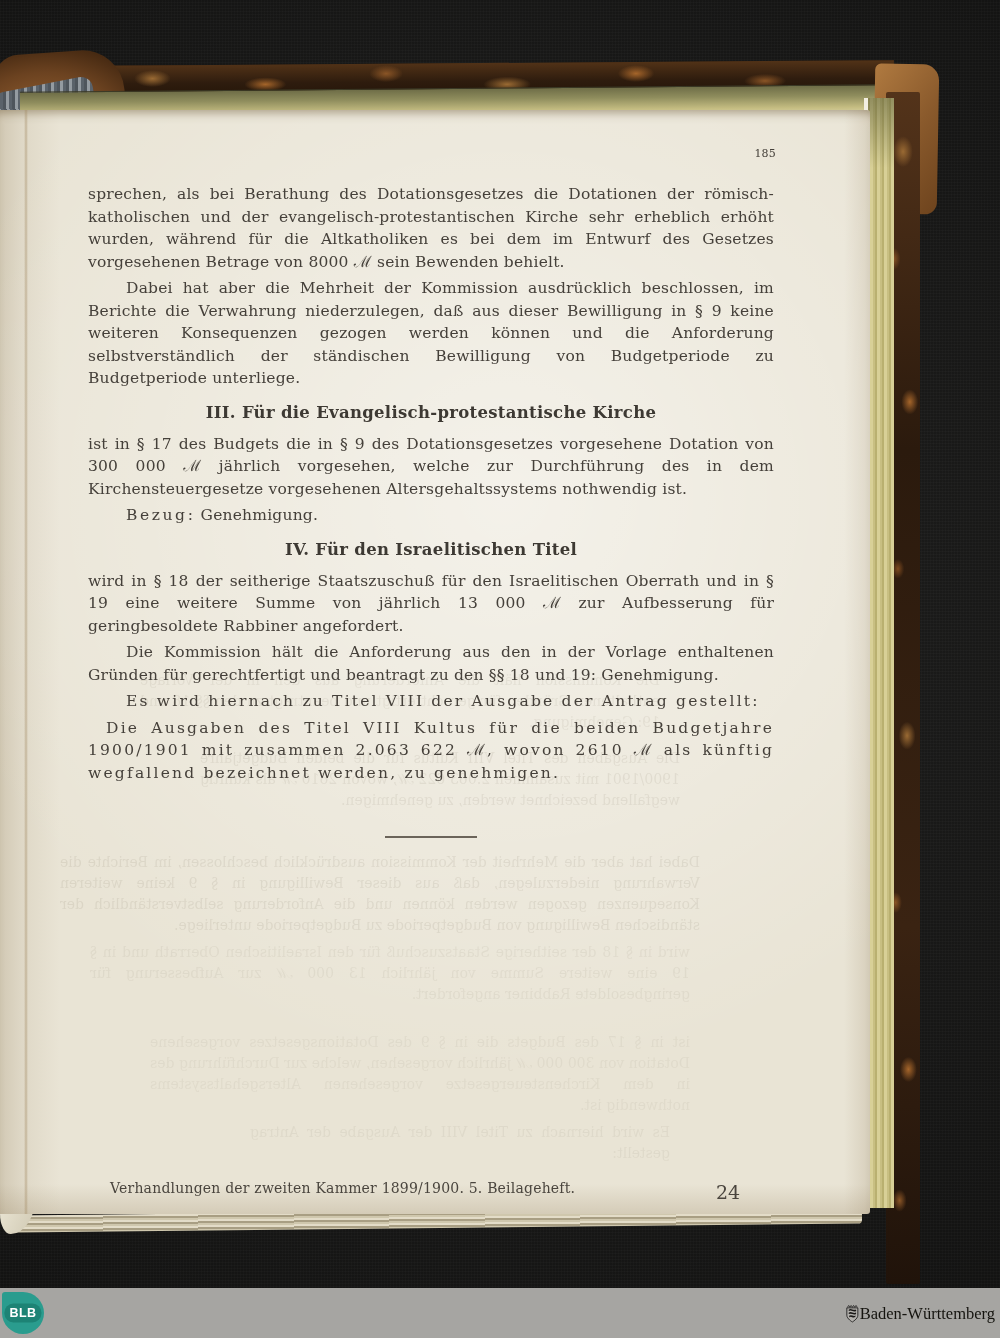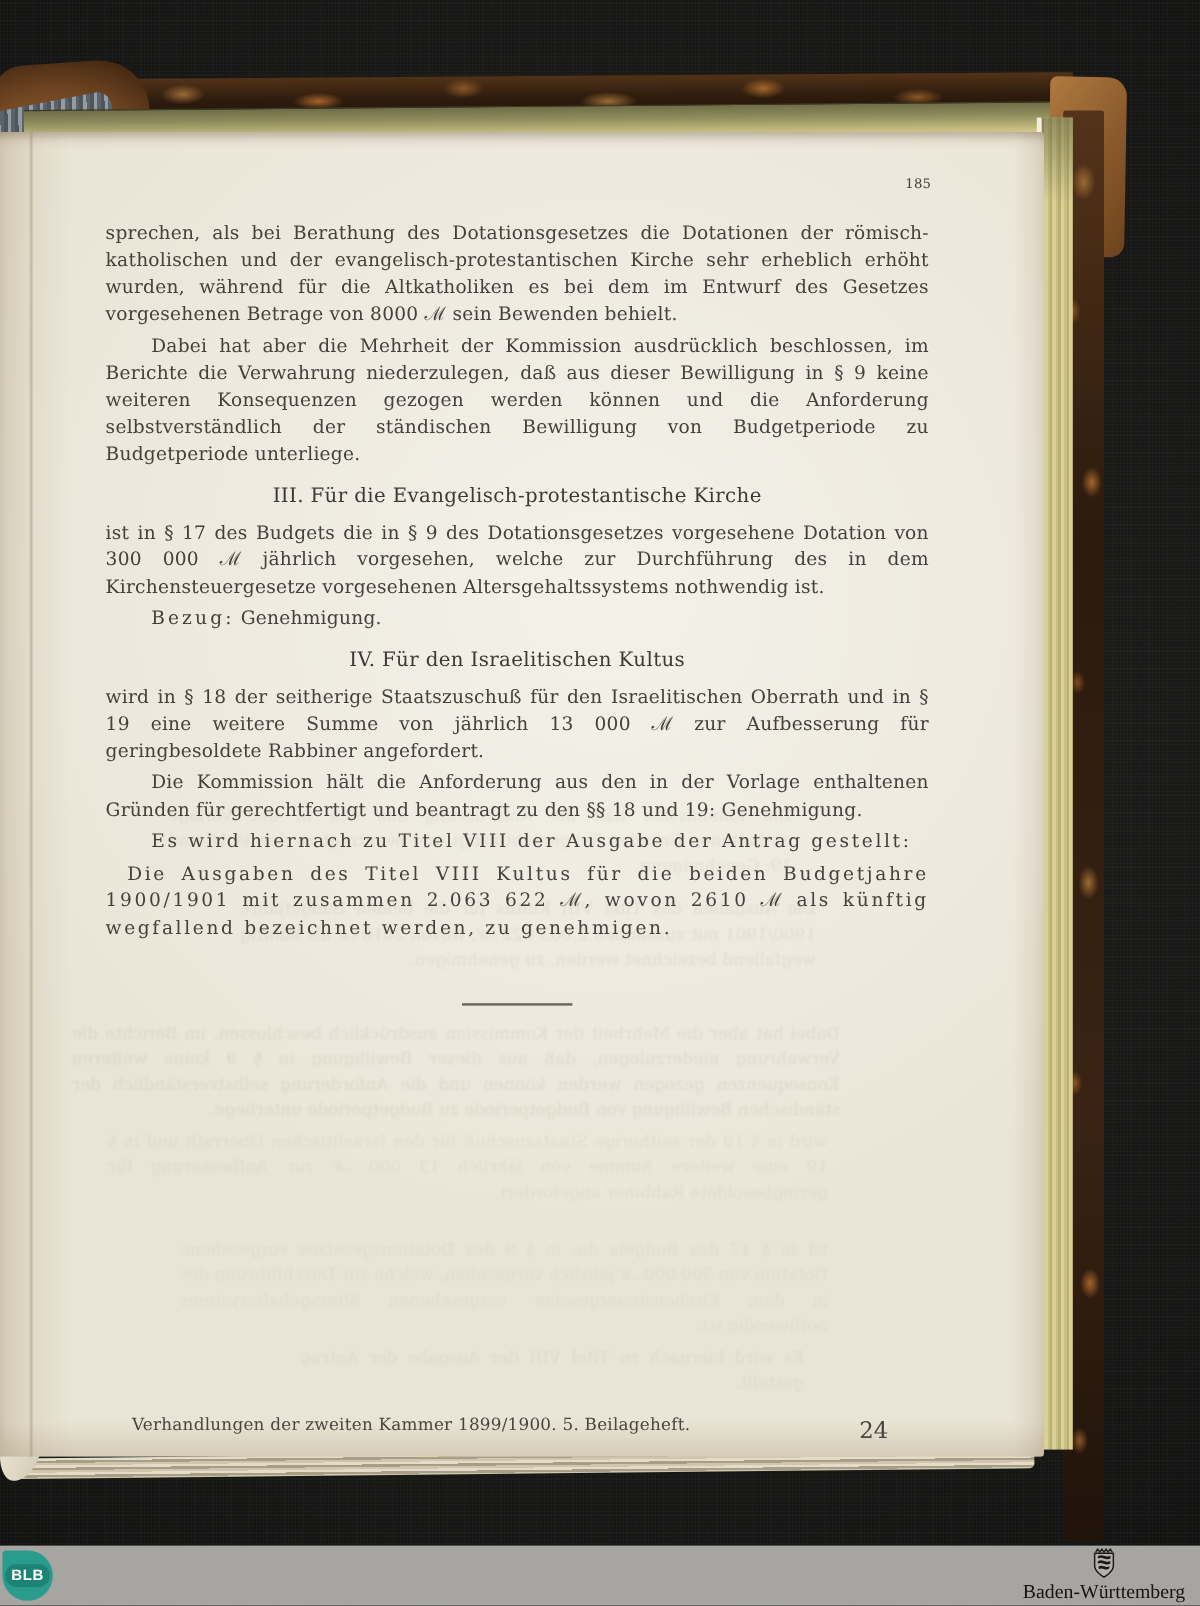--- a/index.html
+++ b/index.html
@@ -108,21 +108,21 @@
   .text-col{
     position:absolute;left:84px;top:36px;width:694px;
     font-size:15.5px;line-height:22.5px;color:#45403a;
     text-align:justify;letter-spacing:0.2px;
   }
   .pagenum{text-align:right;font-size:11px;line-height:16px;margin:0 2px 21px 0;}
   .text-col p{margin:4px;}
   .indent{text-indent:38px;}
   .sperr{letter-spacing:2.6px;}
   .heading{
-    text-align:center;font-weight:normal;font-size:16.5px;line-height:20px;
+    text-align:center;font-weight:bold;font-size:16.5px;line-height:20px;
     margin:13px 0 10px 0;color:#3d3933;letter-spacing:0.3px;
   }
   .motion-intro{text-indent:38px;letter-spacing:2.2px;}
   .motion-block{margin:0 12px 0 60px;text-indent:18px;letter-spacing:2.2px;text-align:justify;}
   .rule{width:92px;height:2px;background:#6b645a;margin:52px auto 0 auto;}
   .page-footer-left{
     position:absolute;left:110px;top:1070px;font-size:14px;color:#4a453e;letter-spacing:0.2px;
   }
   .page-footer-right{
     position:absolute;left:716px;top:1071px;font-size:19px;color:#4a453e;
@@ -148,21 +148,21 @@
     background:#1d8375;border-radius:9px;padding:2px 5px 3px 5px;
     color:#ffffff;font-weight:bold;font-size:12.5px;letter-spacing:0.5px;
   }
   .lib-name{
     position:absolute;left:58px;top:7px;
     font-weight:bold;font-size:14px;line-height:17.5px;
     color:#2d2c28;letter-spacing:0.8px;
   }
   .bw-block{
     position:absolute;right:5px;top:1px;width:150px;height:48px;
-    display:flex;flex-direction:column;align-items:center;justify-content:flex-start;
+    display:flex;flex-direction:row;align-items:center;justify-content:flex-start;
   }
   .bw-crest{width:22px;height:26px;margin-top:1px;}
   .bw-name{
     font-family:"Liberation Serif", serif;font-size:16.5px;color:#15140f;
     line-height:19px;margin-top:1px;white-space:nowrap;
   }
 </style>
 </head>
 <body>
 
@@ -191,21 +191,21 @@
     <div class="text-col">
       <div class="pagenum">185</div>
 
       <p>sprechen, als bei Berathung des Dotationsgesetzes die Dotationen der römisch-katholischen und der evangelisch-protestantischen Kirche sehr erheblich erhöht wurden, während für die Altkatholiken es bei dem im Entwurf des Gesetzes vorgesehenen Betrage von 8000 ℳ sein Bewenden behielt.</p>
       <p class="indent">Dabei hat aber die Mehrheit der Kommission ausdrücklich beschlossen, im Berichte die Verwahrung niederzulegen, daß aus dieser Bewilligung in § 9 keine weiteren Konsequenzen gezogen werden können und die Anforderung selbstverständlich der ständischen Bewilligung von Budgetperiode zu Budgetperiode unterliege.</p>
 
       <div class="heading">III. Für die Evangelisch-protestantische Kirche</div>
       <p>ist in § 17 des Budgets die in § 9 des Dotationsgesetzes vorgesehene Dotation von 300 000 ℳ jährlich vorgesehen, welche zur Durchführung des in dem Kirchensteuergesetze vorgesehenen Altersgehaltssystems nothwendig ist.</p>
       <p class="indent"><span class="sperr">Bezug:</span><span> Genehmigung.</span></p>
 
-      <div class="heading">IV. Für den Israelitischen Kultus</div>
+      <div class="heading">IV. Für den Israelitischen Titel</div>
       <p>wird in § 18 der seitherige Staatszuschuß für den Israelitischen Oberrath und in § 19 eine weitere Summe von jährlich 13 000 ℳ zur Aufbesserung für geringbesoldete Rabbiner angefordert.</p>
       <p class="indent">Die Kommission hält die Anforderung aus den in der Vorlage enthaltenen Gründen für gerechtfertigt und beantragt zu den §§ 18 und 19: Genehmigung.</p>
       <p class="motion-intro">Es wird hiernach zu Titel VIII der Ausgabe der Antrag gestellt:</p>
       <p class="motion-block">Die Ausgaben des Titel VIII Kultus für die beiden Budgetjahre 1900/1901 mit zusammen 2.063 622 ℳ, wovon 2610 ℳ als künftig wegfallend bezeichnet werden, zu genehmigen.</p>
 
       <div class="rule"></div>
     </div>
 
     <div class="page-footer-left">Verhandlungen der zweiten Kammer 1899/1900.  5. Beilageheft.</div>
     <div class="page-footer-right">24</div>

